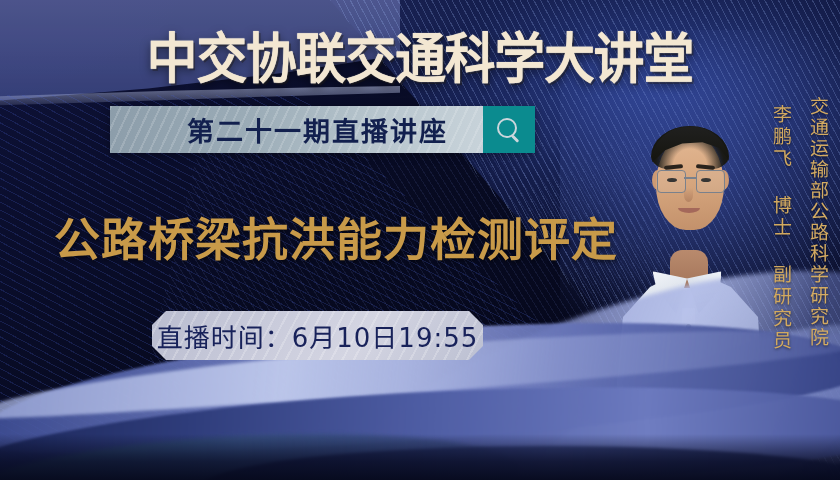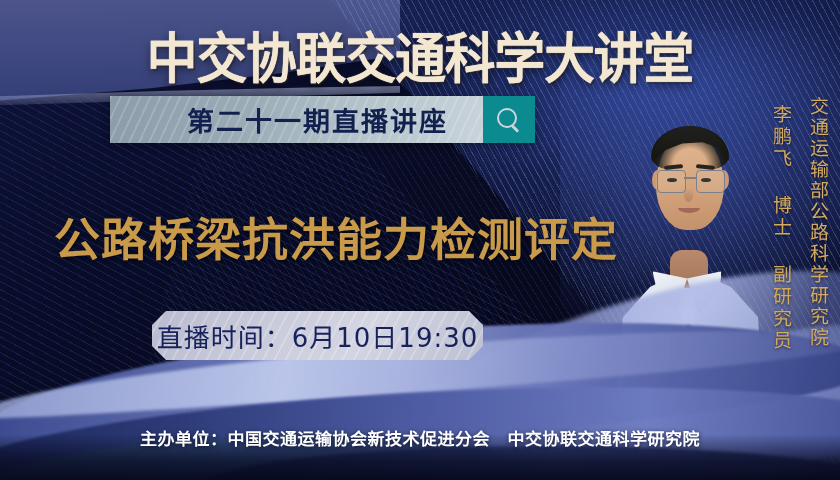--- a/index.html
+++ b/index.html
@@ -333,21 +333,21 @@
     transform: scaleX(0.92);
     text-shadow:
       0 0 1px rgba(255,250,240,.9),
       2px 2px 0 rgba(30,26,20,.45),
       0 4px 10px rgba(0,0,0,.5);
     white-space: nowrap;
   }
 
   .subtitle-band {
     position: absolute;
-    left: 110px; top: 96px;
+    left: 110px; top: 106px;
     width: 425px; height: 47px;
     display: flex;
     align-items: stretch;
     box-shadow: 0 2px 8px rgba(0,0,0,.35);
   }
   .band-body {
     position: relative;
     flex: 1 1 auto;
     background:
       repeating-linear-gradient(115deg, rgba(255,255,255,0.16) 0 2px, rgba(255,255,255,0) 2px 9px),
@@ -528,21 +528,20 @@
       <span class="search-glyph">
         <span class="ring"></span>
         <span class="stem"></span>
       </span>
     </div>
   </div>
 
   <div class="headline">公路桥梁抗洪能力检测评定</div>
 
   <div class="time-box">
-    <span class="time-text">直播时间：6月10日19:30</span>
+    <span class="time-text">直播时间：6月10日19:55</span>
   </div>
 
   <div class="speaker-org">交通运输部公路科学研究院</div>
   <div class="speaker-name">李鹏飞  博士  副研究员</div>
 
-  <div class="footer">主办单位：中国交通运输协会新技术促进分会　中交协联交通科学研究院</div>
 
 </div>
 
 </body></html>

